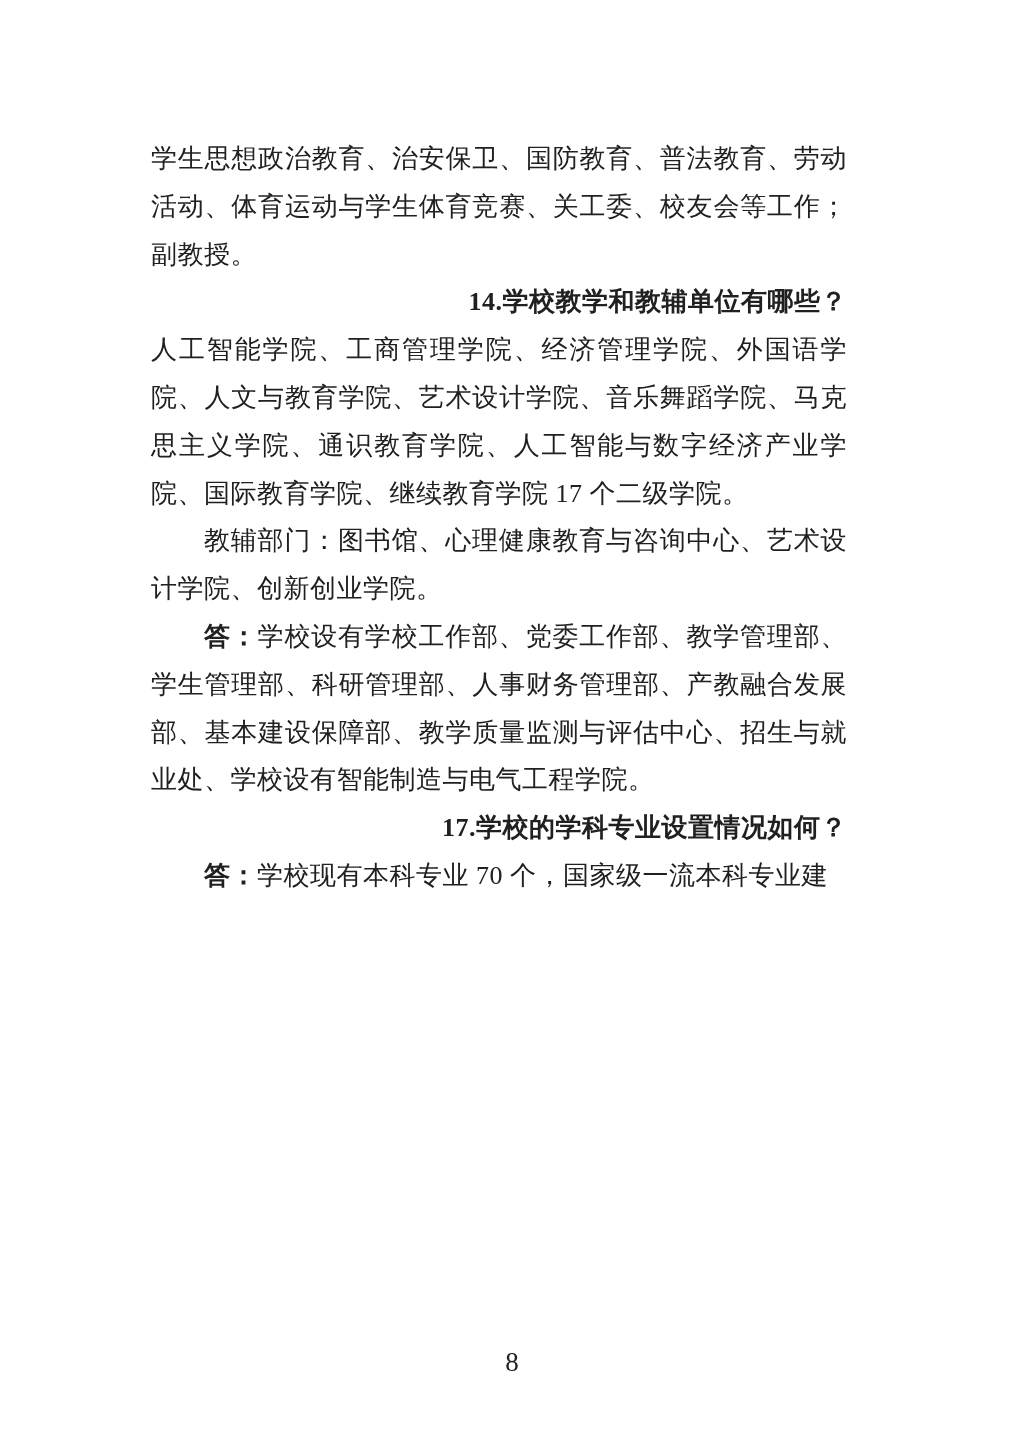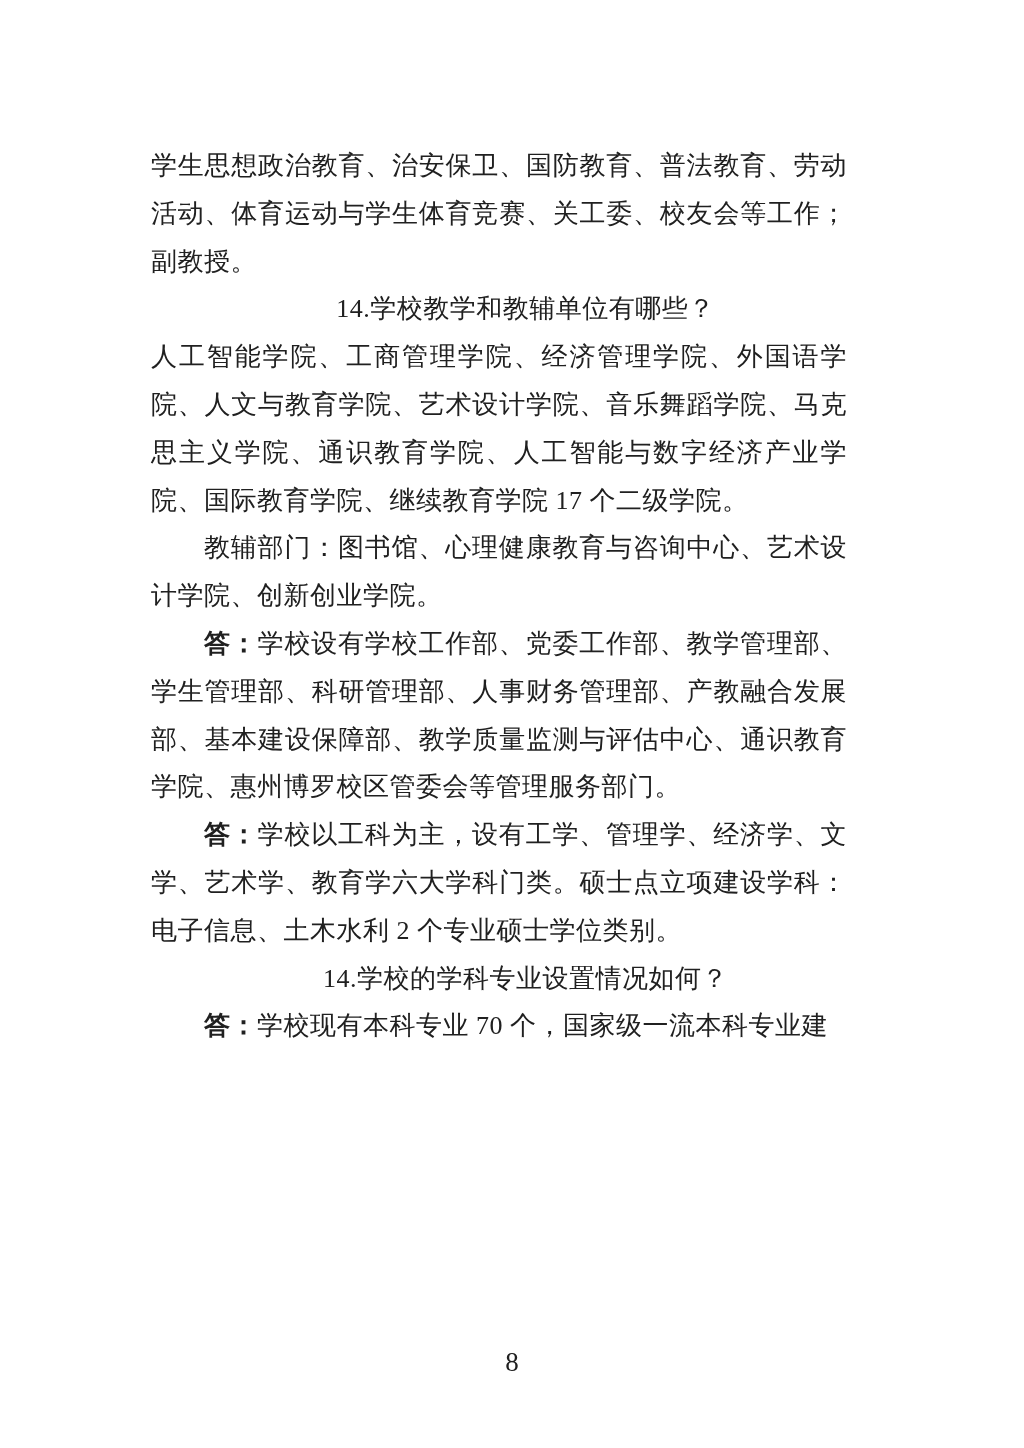--- a/index.html
+++ b/index.html
@@ -16,39 +16,39 @@
     color: #202020;
   }
   .page {
     position: absolute;
     inset: 0;
     background: #ffffff;
   }
   .content {
     position: absolute;
     left: 151px;
-    top: 142px;
+    top: 135px;
     width: 696px;
   }
   .para {
     margin: 0;
     font-size: 26px;
     line-height: 47.8px;
     text-align: justify;
     text-justify: inter-ideograph;
     letter-spacing: 0.5px;
     word-break: break-all;
   }
   .para.indent {
     text-indent: 53px;
   }
   .para.heading {
-    font-weight: normal;
+    font-weight: bold;
     text-indent: 53px;
-    text-align: center;
+    text-align: right;
   }
   .answer-label {
     font-weight: bold;
   }
   .footer {
     position: absolute;
     left: 0;
     top: 1339px;
     width: 1024px;
     text-align: center;
@@ -67,26 +67,25 @@
     <p class="para"><span>学生思想政治教育、治安保卫、国防教育、普法教育、劳动活动、体育运动与学生体育竞赛、关工委、校友会等工作；副教授。</span></p>
 
     <p class="para heading"><span>14.学校教学和教辅单位有哪些？</span></p>
 
 
     <p class="para"><span>人工智能学院、工商管理学院、经济管理学院、外国语学院、人文与教育学院、艺术设计学院、音乐舞蹈学院、马克思主义学院、通识教育学院、人工智能与数字经济产业学院、国际教育学院、继续教育学院 17 个二级学院。</span></p>
 
     <p class="para indent"><span>教辅部门：图书馆、心理健康教育与咨询中心、艺术设计学院、创新创业学院。</span></p>
 
 
-    <p class="para indent"><span class="answer-label">答：</span><span>学校设有学校工作部、党委工作部、教学管理部、学生管理部、科研管理部、人事财务管理部、产教融合发展部、基本建设保障部、教学质量监测与评估中心、通识教育学院、惠州博罗校区管委会等管理服务部门。</span></p>
+    <p class="para indent"><span class="answer-label">答：</span><span>学校设有学校工作部、党委工作部、教学管理部、学生管理部、科研管理部、人事财务管理部、产教融合发展部、基本建设保障部、教学质量监测与评估中心、招生与就业处、学校设有智能制造与电气工程学院。</span></p>
 
 
-    <p class="para indent"><span class="answer-label">答：</span><span>学校以工科为主，设有工学、管理学、经济学、文学、艺术学、教育学六大学科门类。硕士点立项建设学科：电子信息、土木水利 2 个专业硕士学位类别。</span></p>
 
-    <p class="para heading"><span>14.学校的学科专业设置情况如何？</span></p>
+    <p class="para heading"><span>17.学校的学科专业设置情况如何？</span></p>
 
     <p class="para indent"><span class="answer-label">答：</span><span>学校现有本科专业 70 个，国家级一流本科专业建</span></p>
 
   </div>
 
   <div class="footer">
     <span>8</span>
   </div>
 </div>
 

